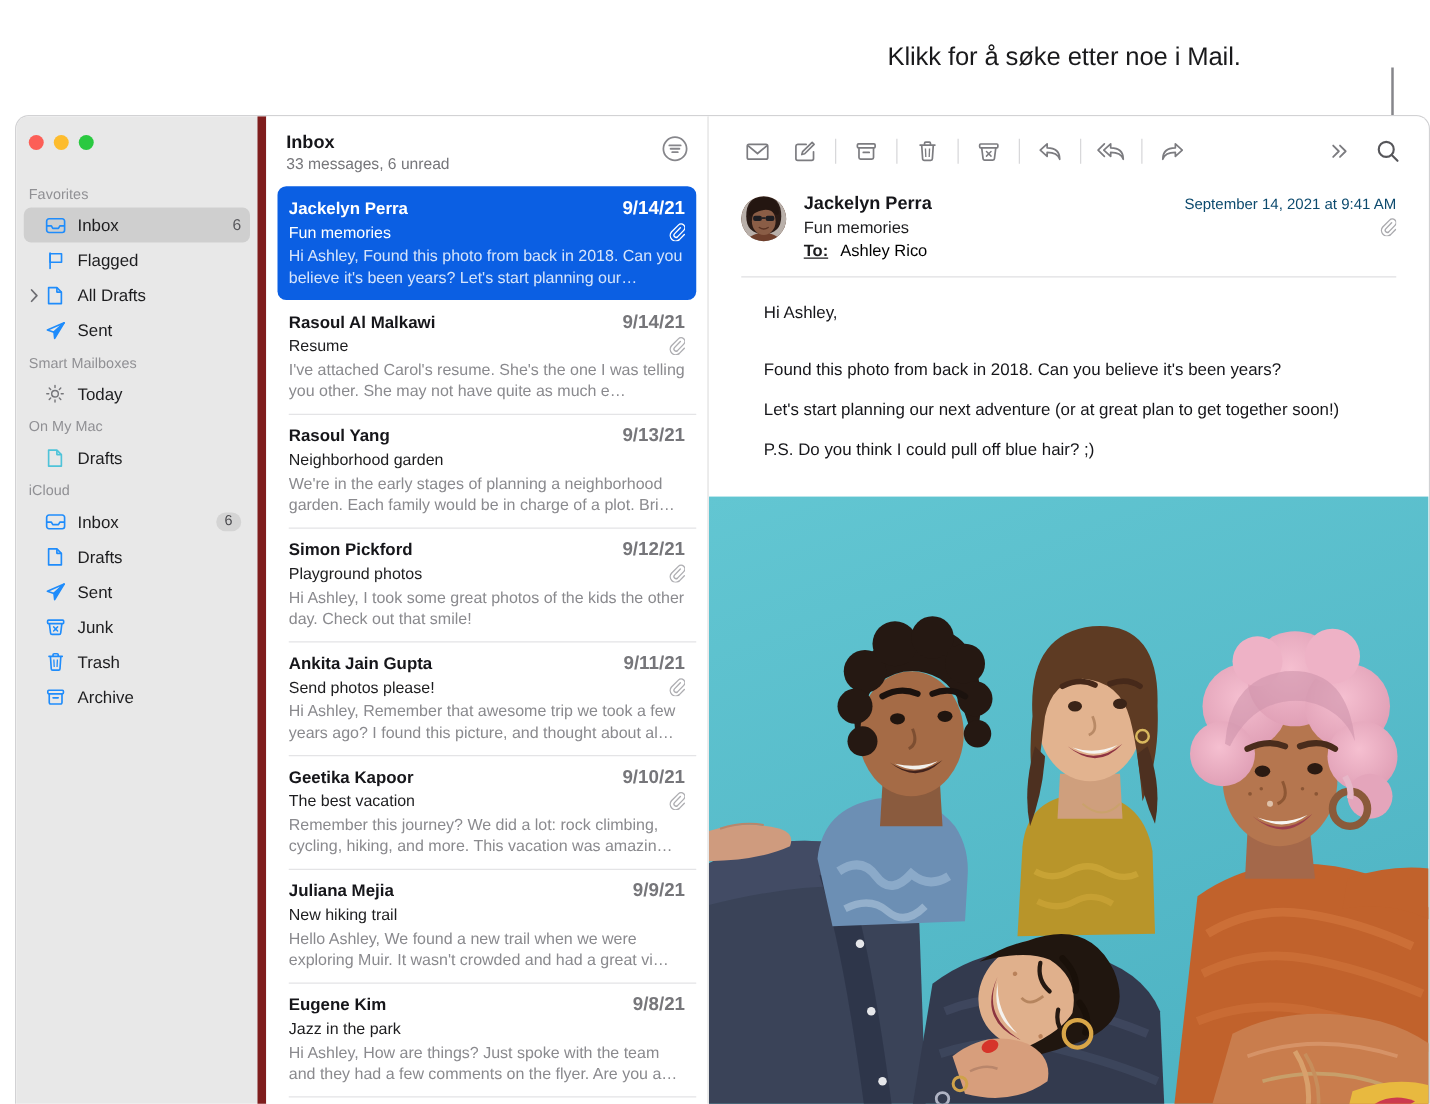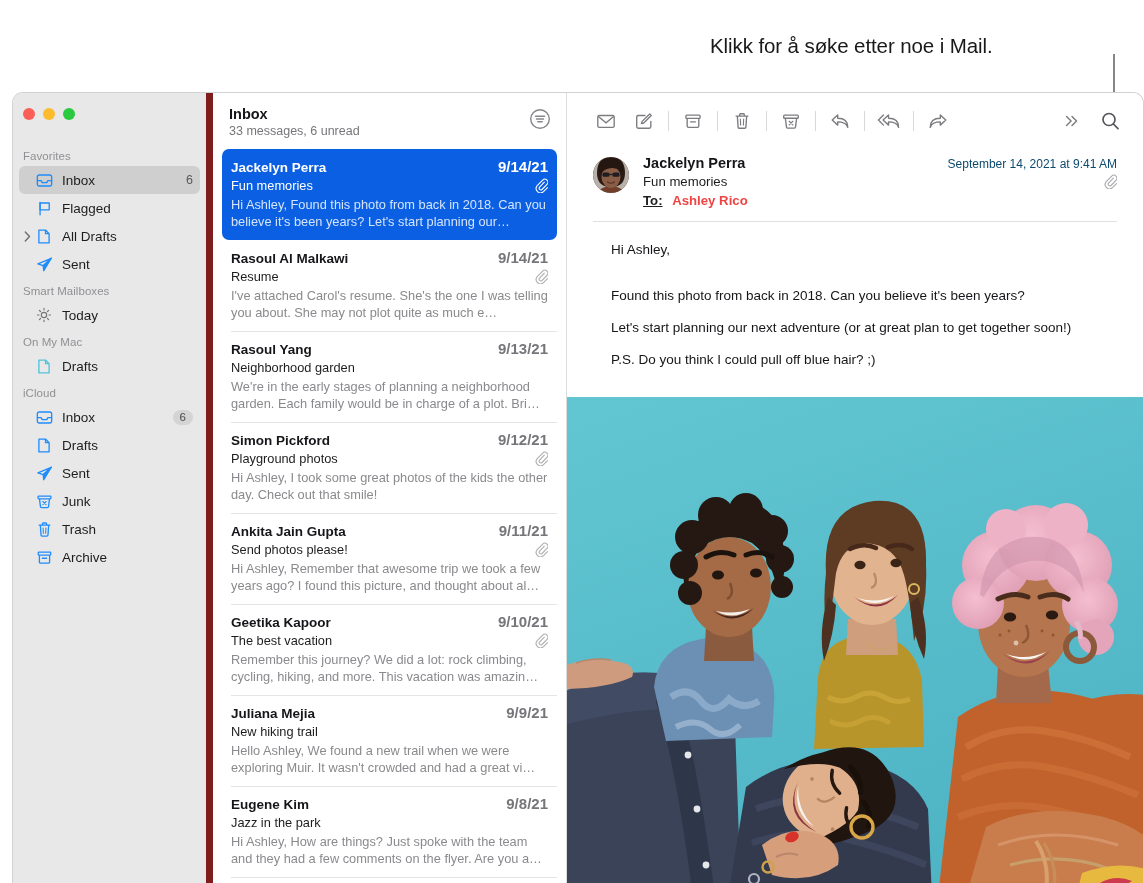--- a/index.html
+++ b/index.html
@@ -158,21 +158,21 @@
   }
   .avatar svg { display: block; }
   .mh-body { flex: 1; position: relative; }
   .mh-row1 { display: flex; align-items: baseline; }
   .mh-name { font-size: 14.5px; font-weight: bold; color: #16161a; flex: 1; }
   .mh-date { font-size: 12px; color: #0c4a6e; white-space: nowrap; }
   .mh-row2 { display: flex; align-items: center; margin-top: 3px; }
   .mh-subject { font-size: 13.2px; color: #1d1d1f; flex: 1; }
   .mh-row3 { margin-top: 4px; font-size: 13.2px; }
   .mh-to-label { color: #1d1d1f; font-weight: bold; text-decoration: underline; }
-  .mh-to-value { color: #ef4444; margin-left: 6px; font-weight: bold; }
+  .mh-to-value { color: #000000; margin-left: 6px; }
   .mh-rule {
     margin: 13px 26px 0 26px; height: 1px; background: #e0e0e2;
   }
 
   .mail-body { padding: 18px 44px 0 44px; }
   .mb-p { font-size: 13.5px; color: #16161a; line-height: 19px; }
   .mb-p.gap-lg { margin-top: 27px; }
   .mb-p.gap-sm { margin-top: 13px; }
 
   
@@ -363,21 +363,21 @@
             <div class="row-top">
        <div class="row-from">Rasoul Al Malkawi</div>
        <div class="row-date">9/14/21</div>
      </div>
      <div class="row-mid">
        <div class="row-subject">Resume</div>
        <span class="clip"><svg width="13" height="15" viewBox="0 0 13 15">
                   <path d="M9.3 4.2 L4.6 9.1 a1.7 1.7 0 0 0 2.4 2.4 l5.0 -5.2 a3.0 3.0 0 0 0 -4.3 -4.2 L2.2 7.6 a4.4 4.4 0 0 0 6.3 6.1 l4.0 -4.1" fill="none" stroke="#aeaeb2" stroke-width="1.1" stroke-linecap="round"></path>
                 </svg></span>
      </div>
-     <div class="row-preview">I've attached Carol's resume. She's the one I was telling you about. She may not plot quite as much e…</div>
+     <div class="row-preview">I've attached Carol's resume. She's the one I was telling you other. She may not have quite as much e…</div>
           </div>
           <div class="row">
             <div class="row-top">
        <div class="row-from">Rasoul Yang</div>
        <div class="row-date">9/13/21</div>
      </div>
      <div class="row-mid">
        <div class="row-subject">Neighborhood garden</div>
 
      </div>

